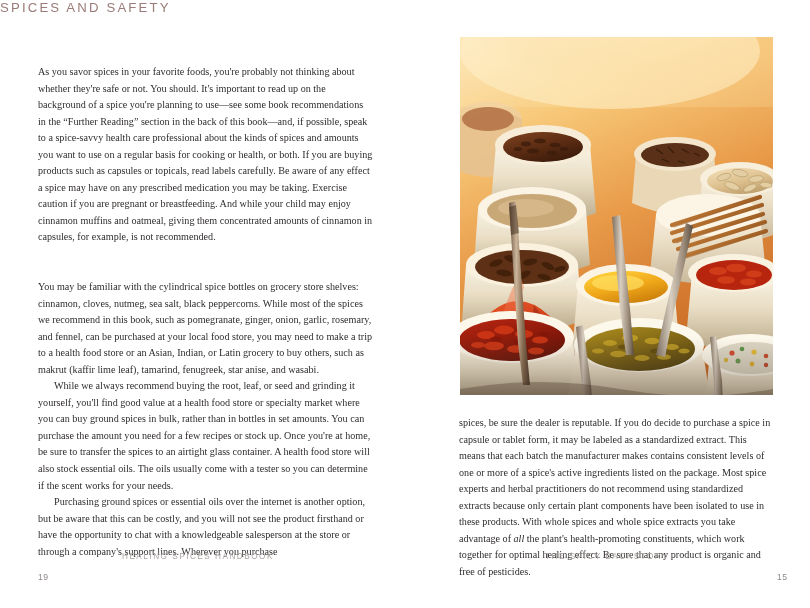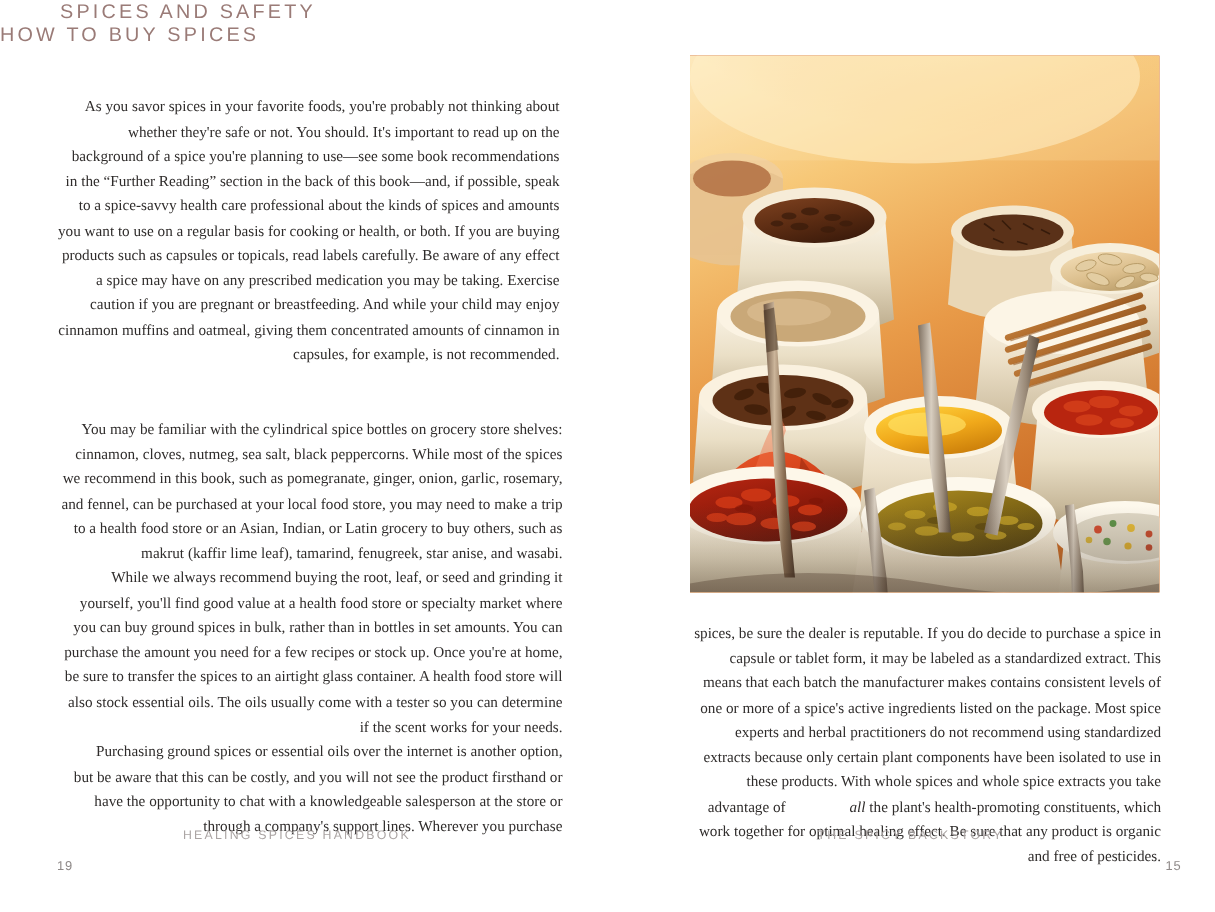--- a/index.html
+++ b/index.html
@@ -45,34 +45,34 @@
     margin: 0;
     white-space: nowrap;
   }
 
   
   .body-col {
     position: absolute;
     font-size: 10.15px;
     line-height: 16.55px;
     color: #2f2c2b;
-    text-align: right;
+    text-align: left;
   }
   .body-col p {
     margin: 0;
     text-indent: 0;
   }
   .body-col p + p {
     text-indent: 16px;
     font-family: Liberation Serif, serif;
   }
-  .body-col p em { font-style: italic; margin-left: 40px; }
-
-  
-  #heading-spices-safety { left: 38px; top: 43px; padding-left: 40px; }
+  .body-col p em { font-style: italic; }
+
+  
+  #heading-spices-safety { left: 38px; top: 43px; }
   #col-spices-safety {
     left: 38px; top: 64px; width: 335px;
   }
 
   #heading-how-to-buy { left: 38px; top: 258px; }
   #col-how-to-buy {
     left: 38px; top: 279px; width: 337px;
   }
 
   
@@ -125,21 +125,20 @@
 <div class="spread">
 
   <div class="page page-left">
 
     <h2 class="section-heading" id="heading-spices-safety">SPICES AND SAFETY</h2>
 
     <div class="body-col" id="col-spices-safety">
       <p>As you savor spices in your favorite foods, you're probably not thinking about whether they're safe or not. You should. It's important to read up on the background of a spice you're planning to use—see some book recommendations in the “Further Reading” section in the back of this book—and, if possible, speak to a spice-savvy health care professional about the kinds of spices and amounts you want to use on a regular basis for cooking or health, or both. If you are buying products such as capsules or topicals, read labels carefully. Be aware of any effect a spice may have on any prescribed medication you may be taking. Exercise caution if you are pregnant or breastfeeding. And while your child may enjoy cinnamon muffins and oatmeal, giving them concentrated amounts of cinnamon in capsules, for example, is not recommended.</p>
     </div>
 
-    <h2 class="section-heading" id="heading-how-to-buy">HOW TO BUY SPICES</h2>
 
     <div class="body-col" id="col-how-to-buy">
       <p>You may be familiar with the cylindrical spice bottles on grocery store shelves: cinnamon, cloves, nutmeg, sea salt, black peppercorns. While most of the spices we recommend in this book, such as pomegranate, ginger, onion, garlic, rosemary, and fennel, can be purchased at your local food store, you may need to make a trip to a health food store or an Asian, Indian, or Latin grocery to buy others, such as makrut (kaffir lime leaf), tamarind, fenugreek, star anise, and wasabi.</p>
       <p>While we always recommend buying the root, leaf, or seed and grinding it yourself, you'll find good value at a health food store or specialty market where you can buy ground spices in bulk, rather than in bottles in set amounts. You can purchase the amount you need for a few recipes or stock up. Once you're at home, be sure to transfer the spices to an airtight glass container. A health food store will also stock essential oils. The oils usually come with a tester so you can determine if the scent works for your needs.</p>
       <p>Purchasing ground spices or essential oils over the internet is another option, but be aware that this can be costly, and you will not see the product firsthand or have the opportunity to chat with a knowledgeable salesperson at the store or through a company's support lines. Wherever you purchase</p>
     </div>
 
     <div class="folio-num" id="folio-num-left">19</div>
     <div class="folio" id="folio-title-left">HEALING SPICES HANDBOOK</div>
   </div>

